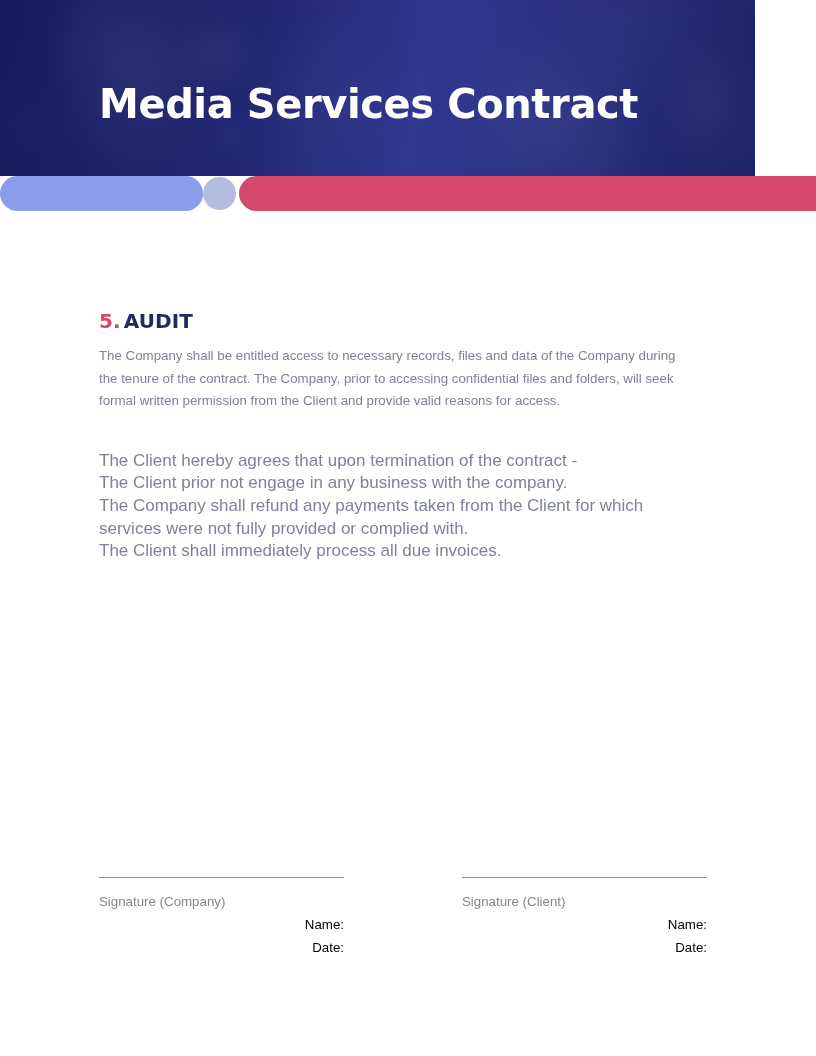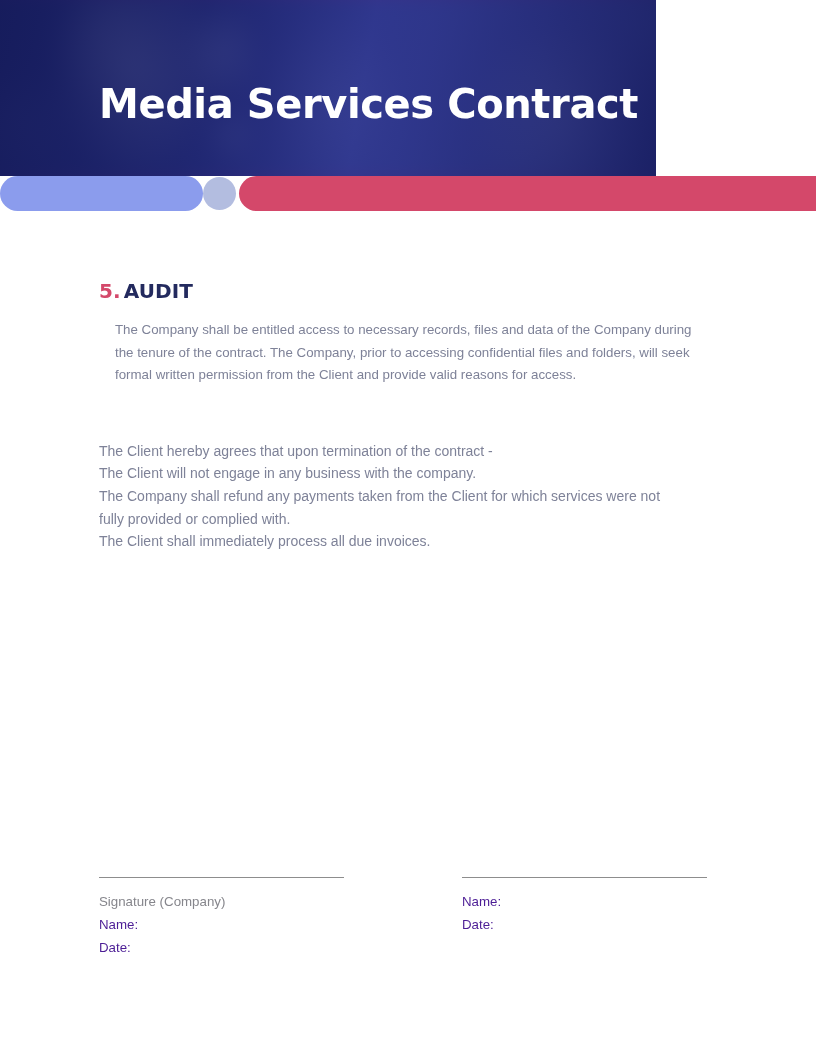--- a/index.html
+++ b/index.html
@@ -12,21 +12,21 @@
     height: 1056px;
     background: #ffffff;
     font-family: "Liberation Sans", sans-serif;
     overflow: hidden;
     position: relative;
   }
 
   
   .doc-header {
     position: relative;
-    width: 656px;
+    width: 755px;
     height: 176px;
     overflow: hidden;
     background: #701a75;
   }
   
   .header-photo {
     position: absolute;
     inset: 0;
     background:
       radial-gradient(ellipse 120px 150px at 148px 70px,  rgba(220,225,245,0.50), rgba(220,225,245,0) 68%),
@@ -110,52 +110,52 @@
     top: 211px;
     width: 816px;
   }
   .content {
     padding: 0 99px;
   }
 
   .section {
     margin: 0;
   }
-  .section-5 { padding-top: 68px; }
+  .section-5 { padding-top: 98px; }
   .section-6 { padding-top: 37px; }
 
   .section-heading {
     margin: 0 0 12px 0;
     font-size: 20px;
     line-height: 24px;
     font-weight: 700;
     letter-spacing: 0.1px;
     font-family: "DejaVu Sans", sans-serif;
     color: #232a5e;
     white-space: nowrap;
   }
   .section-num {
     color: #d4486a;
     font-weight: 700;
     margin-right: 3px;
   }
 
   .para {
-    margin: 16px;
+    margin: 0;
     color: #7e8298;
     font-size: 13.3px;
     line-height: 22.6px;
     font-weight: 400;
     max-width: 596px;
   }
 
   .list-line {
     margin: 0;
     color: #7e8298;
-    font-size: 14px;
+    font-size: 17px;
     line-height: 22.6px;
     font-weight: 400;
     max-width: 580px;
   }
 
   
   .signatures {
     position: absolute;
     left: 0;
     top: 877px;
@@ -176,24 +176,25 @@
   }
   .sig-label {
     margin: 0 0 7px 0;
     color: #86868c;
     font-size: 13.3px;
     line-height: 16px;
     font-weight: 400;
   }
   .sig-field {
     margin: 0 0 7px 0;
-    color: #4c1d95;
+    color: #000000;
     font-size: 13.3px;
     line-height: 16px;
     font-weight: 400;
+    text-align: right;
   }
 </style>
 </head>
 <body>
 
 <div class="doc-header">
   <div class="header-photo"></div>
   <div class="header-overlay"></div>
   <h1 class="header-title">Media Services Contract</h1>
 </div>
@@ -209,36 +210,37 @@
 
     <section class="section section-5">
       <h2 class="section-heading">
         <span class="section-num">5.</span><span>AUDIT</span>
       </h2>
       <p class="para">The Company shall be entitled access to necessary records, files and data of the Company during the tenure of the contract. The Company, prior to accessing confidential files and folders, will seek formal written permission from the Client and provide valid reasons for access.</p>
     </section>
 
     <section class="section section-6">
       <p class="list-line">The Client hereby agrees that upon termination of the contract -</p>
-      <p class="list-line">The Client will not engage in any business with the company.</p>
+      <p class="list-line">The Client prior not engage in any business with the company.</p>
       <p class="list-line">The Company shall refund any payments taken from the Client for which services were not fully provided or complied with.</p>
       <p class="list-line">The Client shall immediately process all due invoices.</p>
     </section>
 
   </div>
 </div>
 
 <div class="signatures">
 
   <div class="sig-block">
     <div class="sig-line"></div>
     <p class="sig-label">Signature (Company)</p>
     <p class="sig-field">Name:</p>
     <p class="sig-field">Date:</p>
   </div>
 
   <div class="sig-block">
     <div class="sig-line"></div>
+    <p class="sig-label">Signature (Client)</p>
     <p class="sig-field">Name:</p>
     <p class="sig-field">Date:</p>
   </div>
 
 </div>
 
 </body></html>

